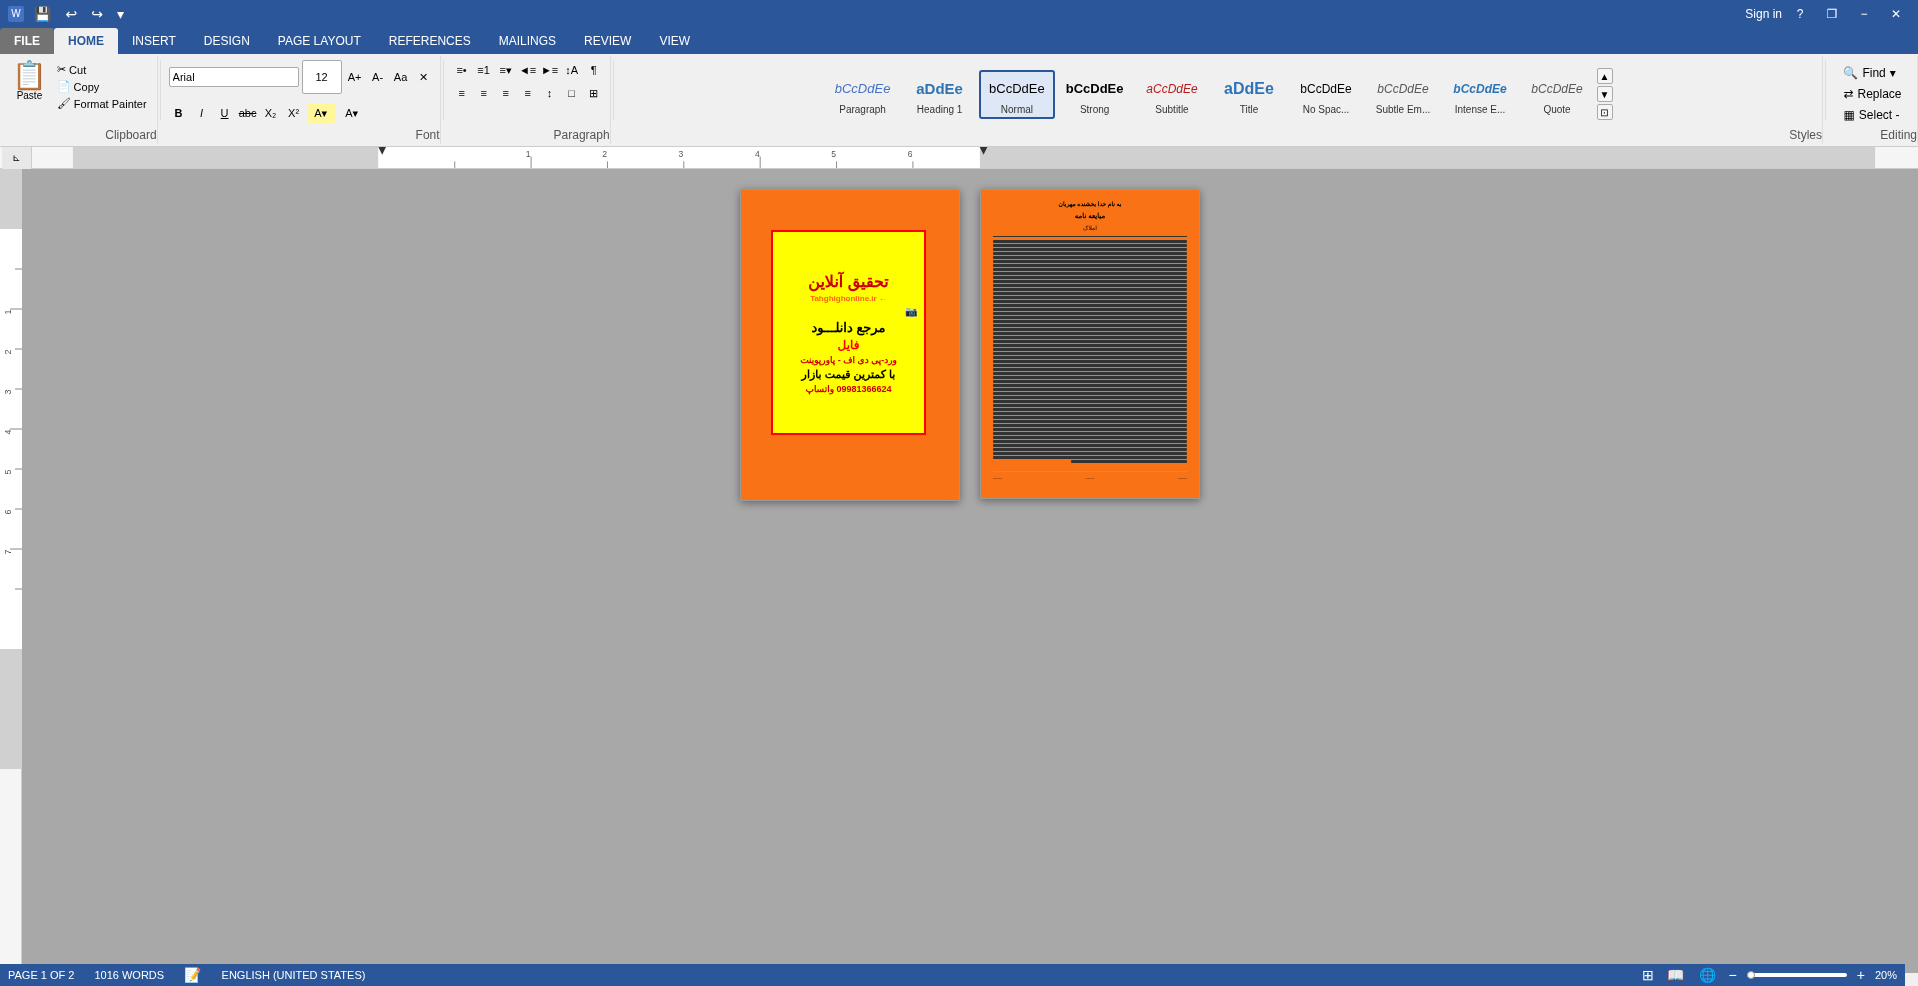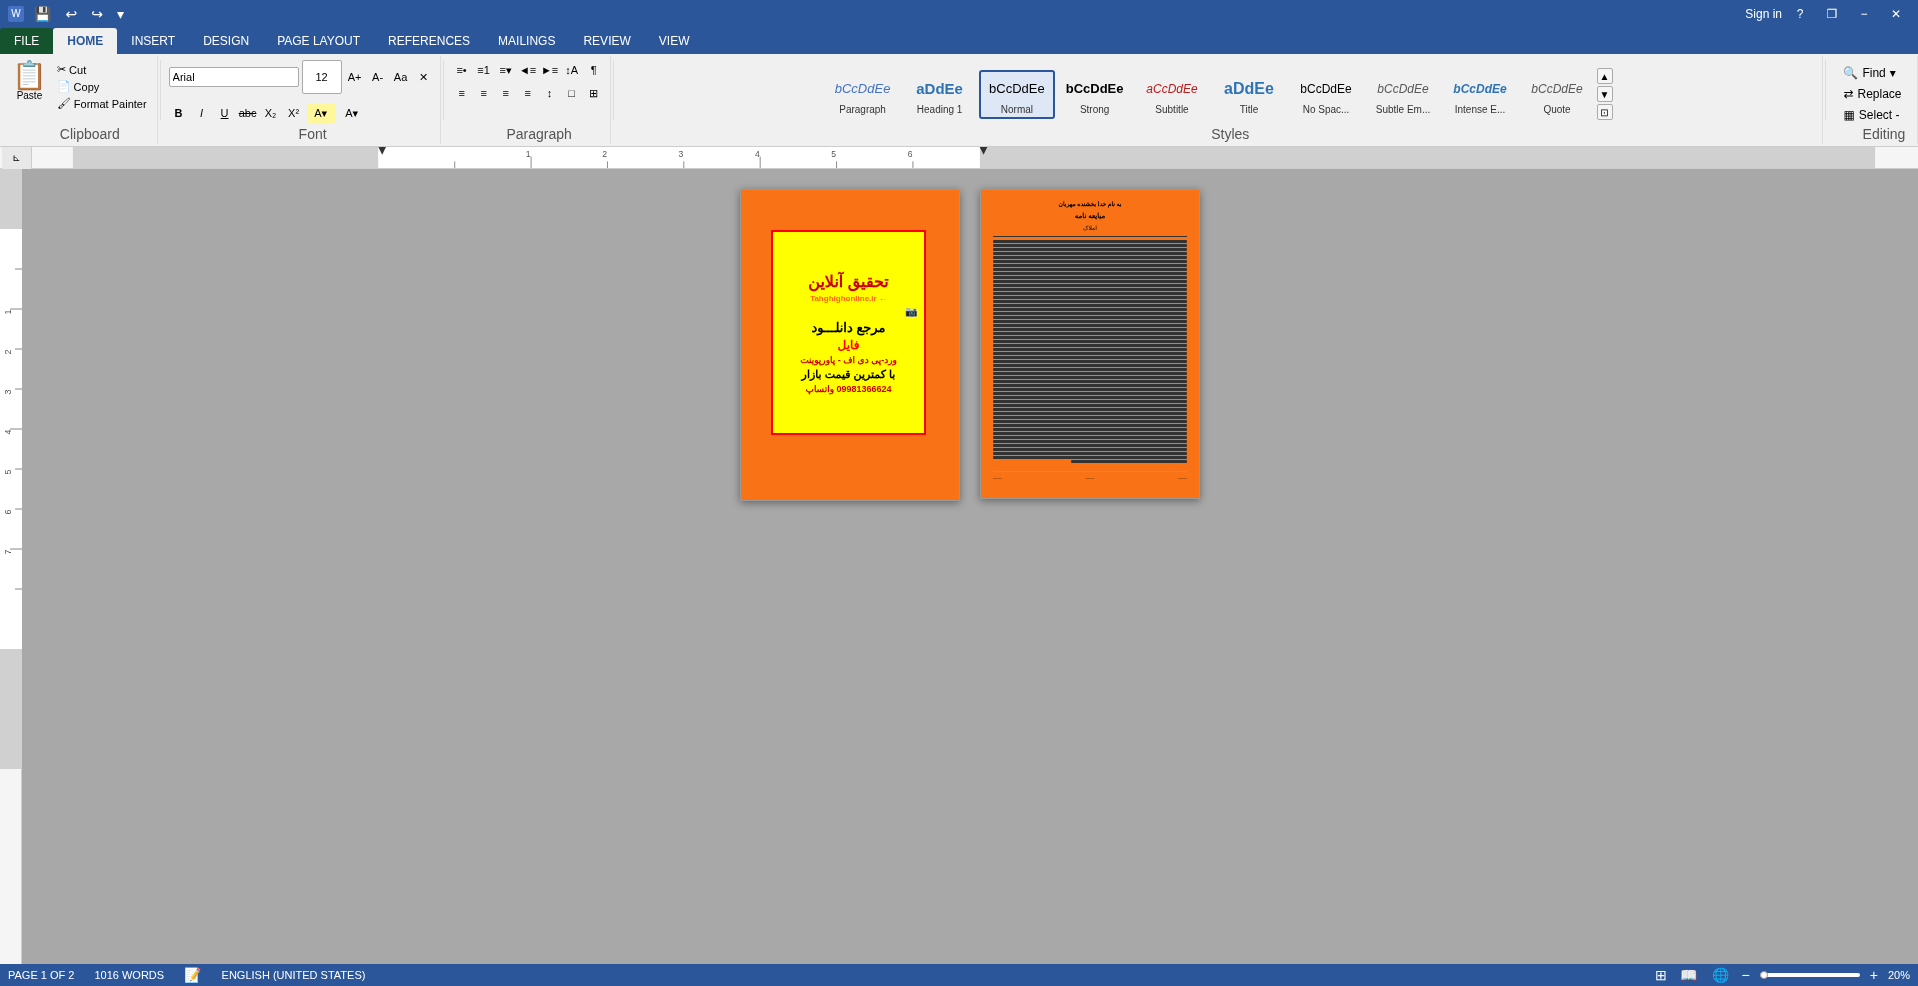--- a/index.html
+++ b/index.html
@@ -20,26 +20,26 @@
     .title-bar-center { flex: 1; text-align: center; font-size: 12px; }
     .title-bar-right { display: flex; align-items: center; gap: 4px; }
     .title-icon { width: 16px; height: 16px; background: #4472c4; border-radius: 2px; display: inline-block; font-size: 10px; color: white; text-align: center; line-height: 16px; }
     .win-btn { width: 28px; height: 28px; display: flex; align-items: center; justify-content: center; cursor: pointer; font-size: 12px; }
     .qat-btn { color: white; font-size: 14px; cursor: pointer; padding: 2px 4px; border-radius: 2px; }
 
     
     .menu-tabs { background: #2b579a; display: flex; align-items: flex-end; }
     .menu-tab { padding: 6px 14px; color: white; font-size: 12px; cursor: pointer; border-radius: 3px 3px 0 0; }
     .menu-tab.active { background: #f0f0f0; color: #2b579a; font-weight: bold; }
-    .file-tab { background: #14532d; color: white; padding: 6px 14px; font-weight: normal; border-radius: 3px 3px 0 0; }
+    .file-tab { background: #737373; color: white; padding: 6px 14px; font-weight: bold; border-radius: 3px 3px 0 0; }
 
     
     .ribbon { background: #f0f0f0; border-bottom: 1px solid #ccc; display: flex; align-items: stretch; padding: 2px 0; min-height: 88px; }
     .ribbon-group { display: flex; flex-direction: column; align-items: center; border-right: 1px solid #ddd; padding: 4px 6px; min-width: 60px; position: relative; }
-    .ribbon-group-label { font-size: 14px; color: #555; position: absolute; bottom: 2px; left: 0; right: 0; text-align: center; padding-left: 23px; }
+    .ribbon-group-label { font-size: 12px; color: #555; position: absolute; bottom: 2px; left: 0; right: 0; text-align: right; padding-left: 23px; }
 
     
     .clipboard-group { min-width: 90px; }
     .paste-btn { display: flex; flex-direction: column; align-items: center; cursor: pointer; padding: 2px 6px; border-radius: 3px; }
     .paste-icon { font-size: 28px; line-height: 1; }
     .paste-label { font-size: 10px; }
     .clipboard-right { display: flex; flex-direction: column; gap: 2px; margin-top: 2px; }
     .small-btn { font-size: 11px; cursor: pointer; padding: 1px 4px; border-radius: 2px; display: flex; align-items: center; gap: 3px; white-space: nowrap; }
 
     
@@ -99,21 +99,21 @@
     
     .page2-content { width: 100%; font-size: 4px; direction: rtl; line-height: 1.4; }
     .page2-header { text-align: center; font-size: 5px; font-weight: bold; margin-bottom: 4px; }
     .page2-subtitle { text-align: center; font-size: 5px; margin-bottom: 2px; }
     .page2-body { font-size: 4px; line-height: 1.5; }
     .text-line { display: block; width: 100%; margin-bottom: 1px; height: 3px; background: #333; border-radius: 1px; }
     .text-line-short { display: block; width: 60%; height: 3px; background: #333; border-radius: 1px; margin-bottom: 1px; }
     .page2-footer { display: flex; justify-content: space-between; margin-top: 8px; font-size: 4px; border-top: 1px solid #999; padding-top: 2px; }
 
     
-    .status-bar { background: #2b579a; height: 22px; display: flex; align-items: center; padding: 0 8px; color: white; font-size: 11px; gap: 20px; position: fixed; bottom: 0; left: 0; right: 0; }
+    .status-bar { background: #2b579a; height: 22px; display: flex; align-items: center; padding: 0 8px; color: white; font-size: 11px; gap: 20px; position: fixed; bottom: 0; left: 0; right: 13px; }
     .status-right { margin-left: auto; display: flex; align-items: center; gap: 10px; }
     .zoom-slider { width: 100px; height: 4px; background: white; border-radius: 2px; }
     .view-btn { font-size: 14px; cursor: pointer; padding: 2px; }
 
     
     .ribbon-divider { width: 1px; background: #ddd; height: 60px; margin: 4px 2px; }
   </style>
 </head>
 <body>
 

